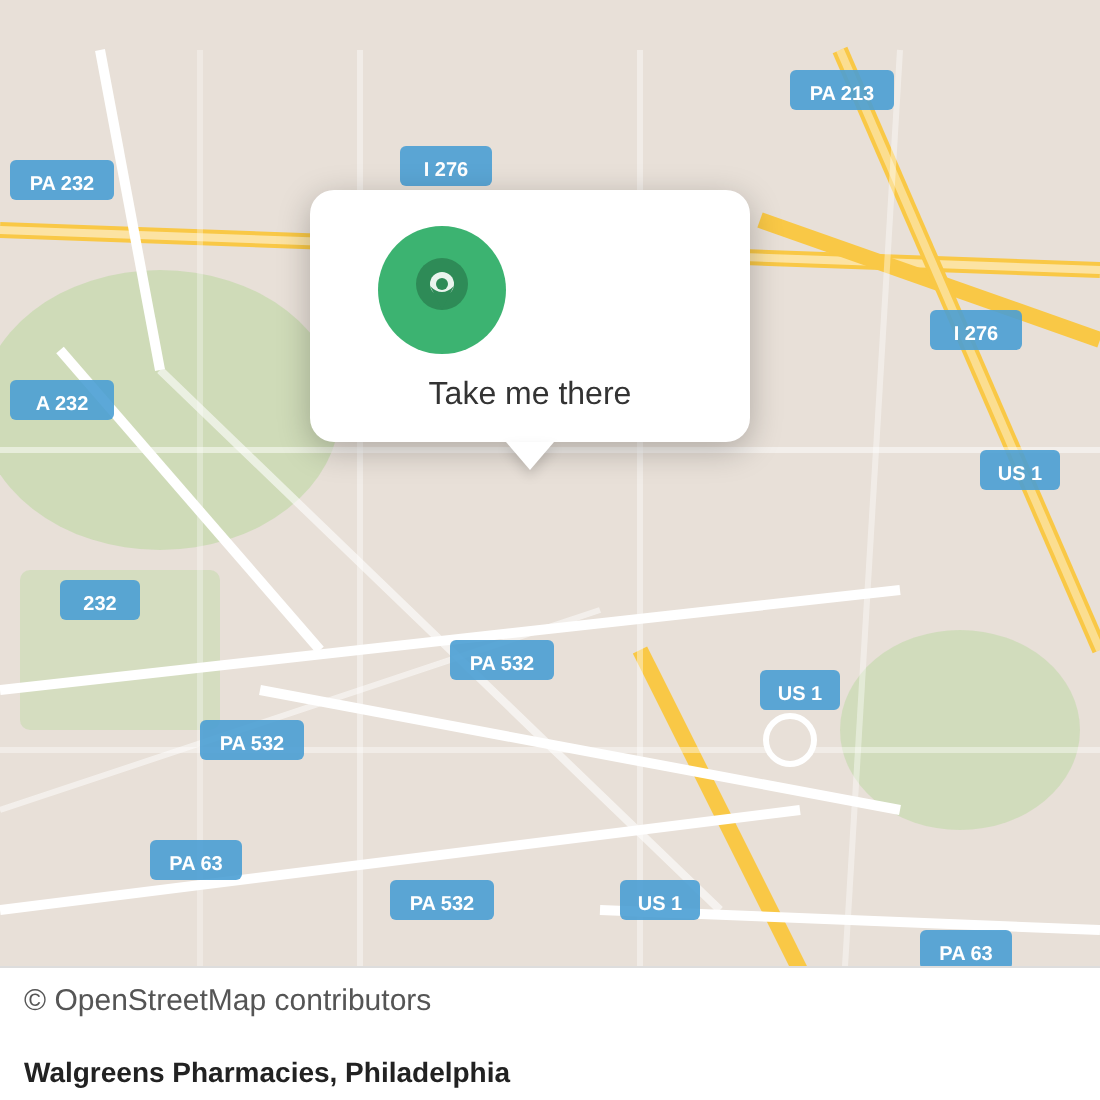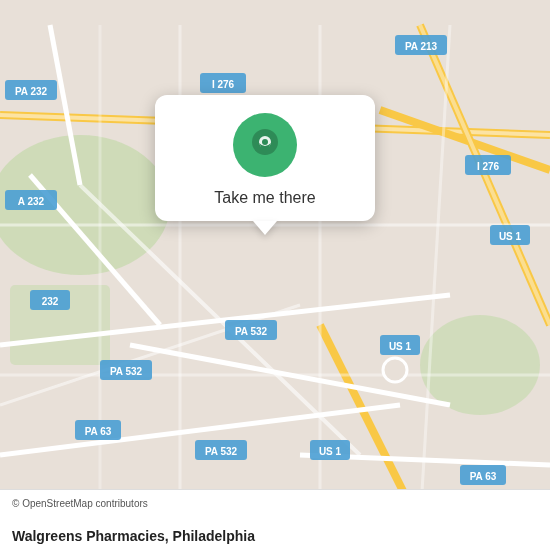--- a/index.html
+++ b/index.html
@@ -29,21 +29,20 @@
     #popup-card {
       position: absolute;
       top: 95px;
       left: 155px;
       width: 220px;
       background: white;
       border-radius: 12px;
       box-shadow: 0 4px 16px rgba(0,0,0,0.25);
       display: flex;
       flex-direction: column;
-      align-items: center;
       padding: 18px 34px 14px;
       z-index: 10;
     }
 
     #pin-icon-wrapper {
       width: 64px;
       height: 64px;
       background-color: #3cb371;
       border-radius: 50%;
       display: flex;
@@ -86,21 +85,21 @@
       bottom: 0;
       left: 0;
       width: 100%;
       background: white;
       border-top: 1px solid #ddd;
       padding: 8px 12px 6px;
       z-index: 10;
     }
 
     #attribution {
-      font-size: 10px;
+      font-size: 15px;
       color: #555;
       margin-bottom: 3px;
     }
 
     #location-label {
       font-size: 14px;
       font-weight: 600;
       color: #222;
       margin-top: 19px;
     }

